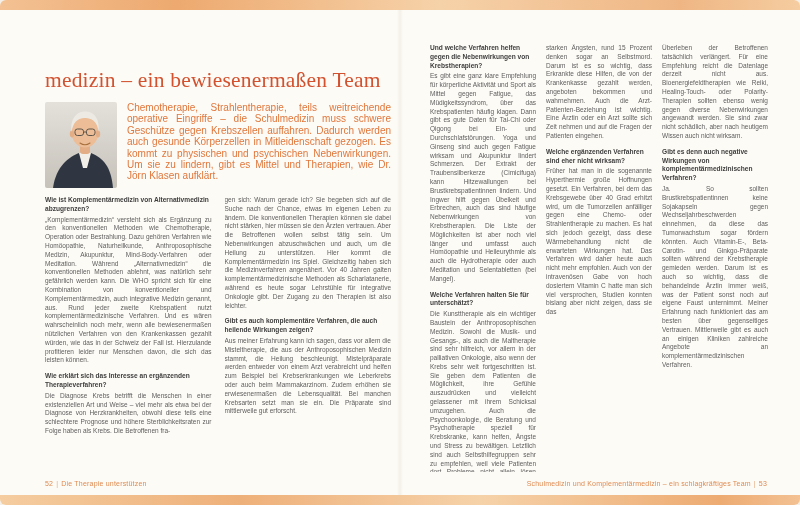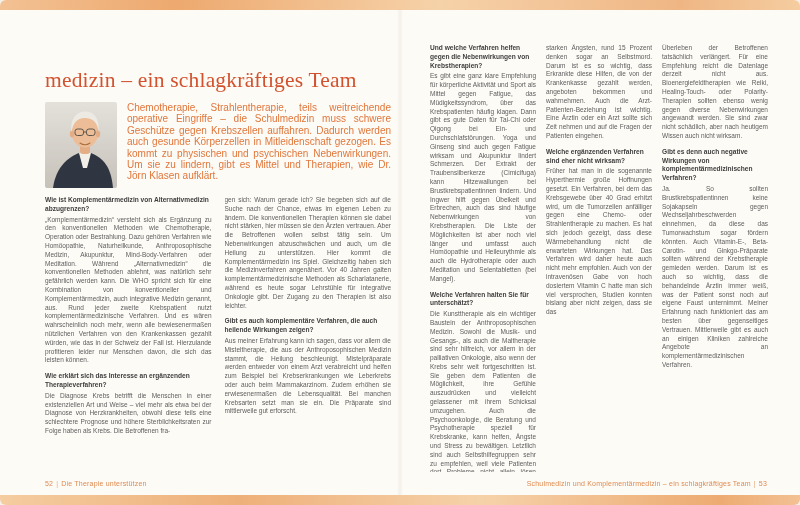--- a/index.html
+++ b/index.html
@@ -65,21 +65,21 @@
 <body>
 
 <div class="spread">
   <div class="band top"></div>
   <div class="band bottom"></div>
   <div class="spine"></div>
 
   <section class="page left">
     <h1 class="title">
       <br>
-      <span>medizin – ein schlagkräftiges Team</span>
+      <span>medizin – ein bewiesenermaßen Team</span>
     </h1>
 
     <div class="lede-row">
       <figure class="portrait">
         <svg viewBox="0 0 72 86" xmlns="http://www.w3.org/2000/svg">
           <defs>
             <linearGradient id="pbg" x1="0" y1="0" x2="0" y2="1">
               <stop offset="0" stop-color="#e4e1db"></stop>
               <stop offset="1" stop-color="#c6c2ba"></stop>
             </linearGradient>

